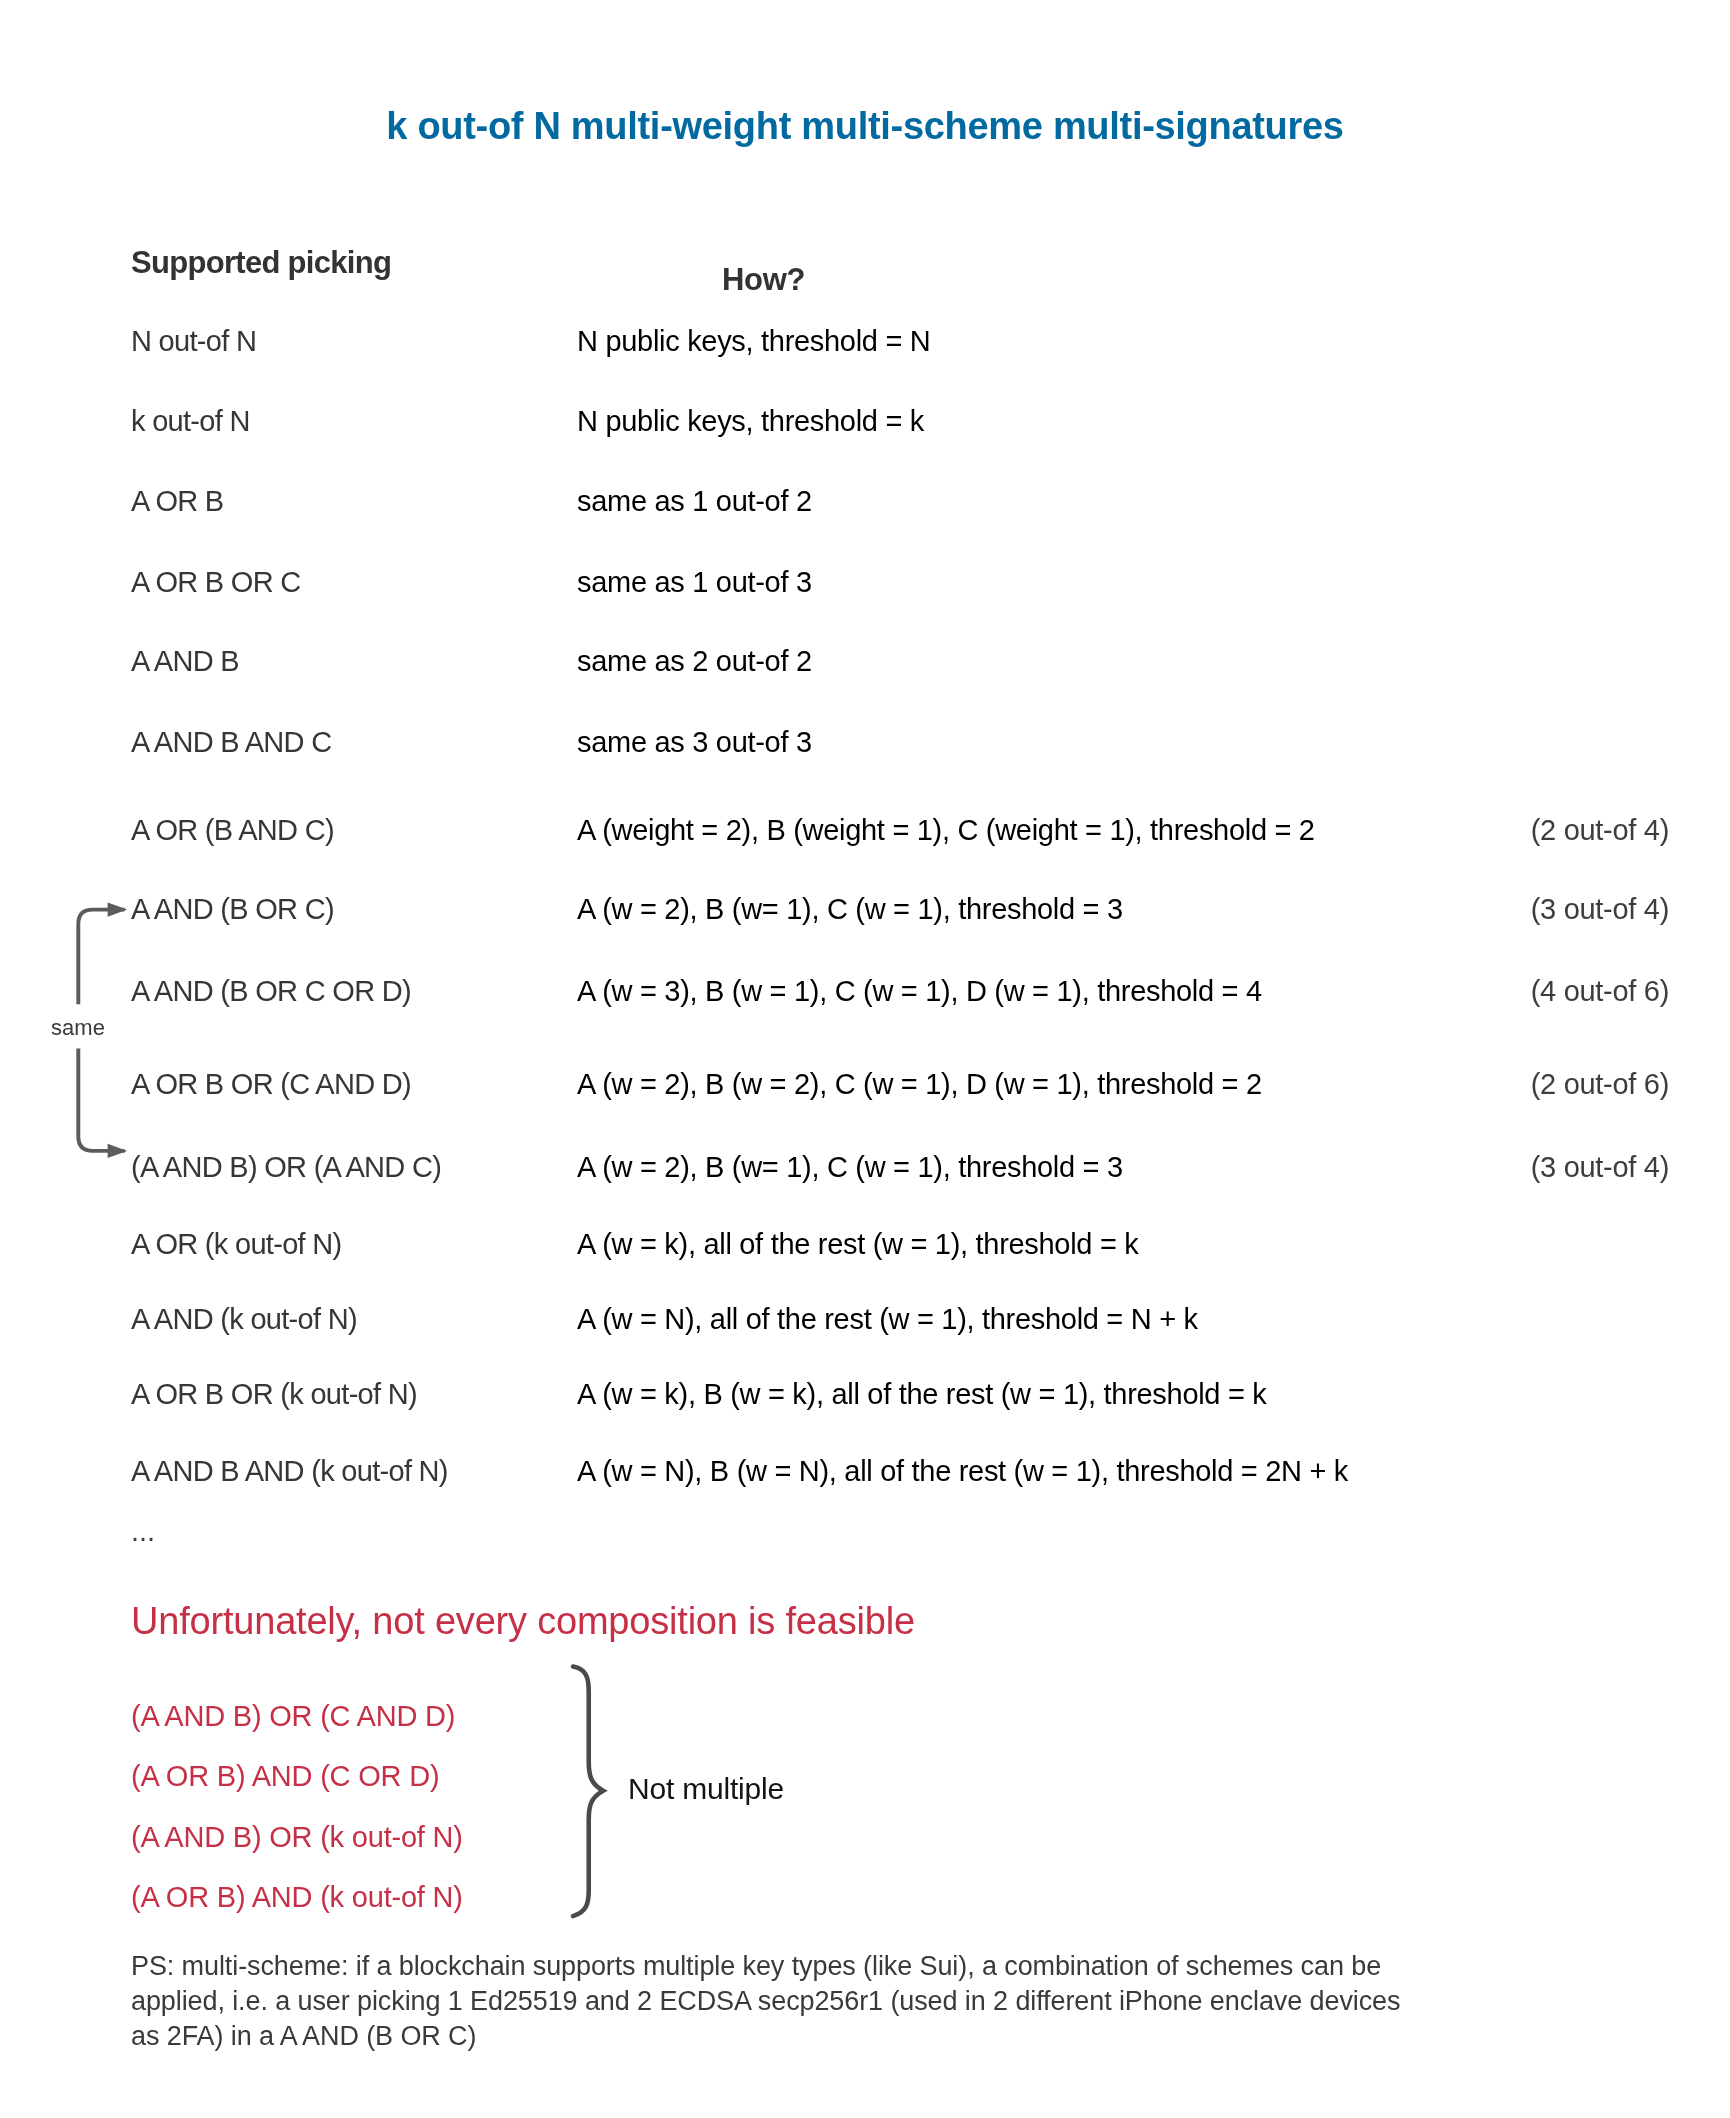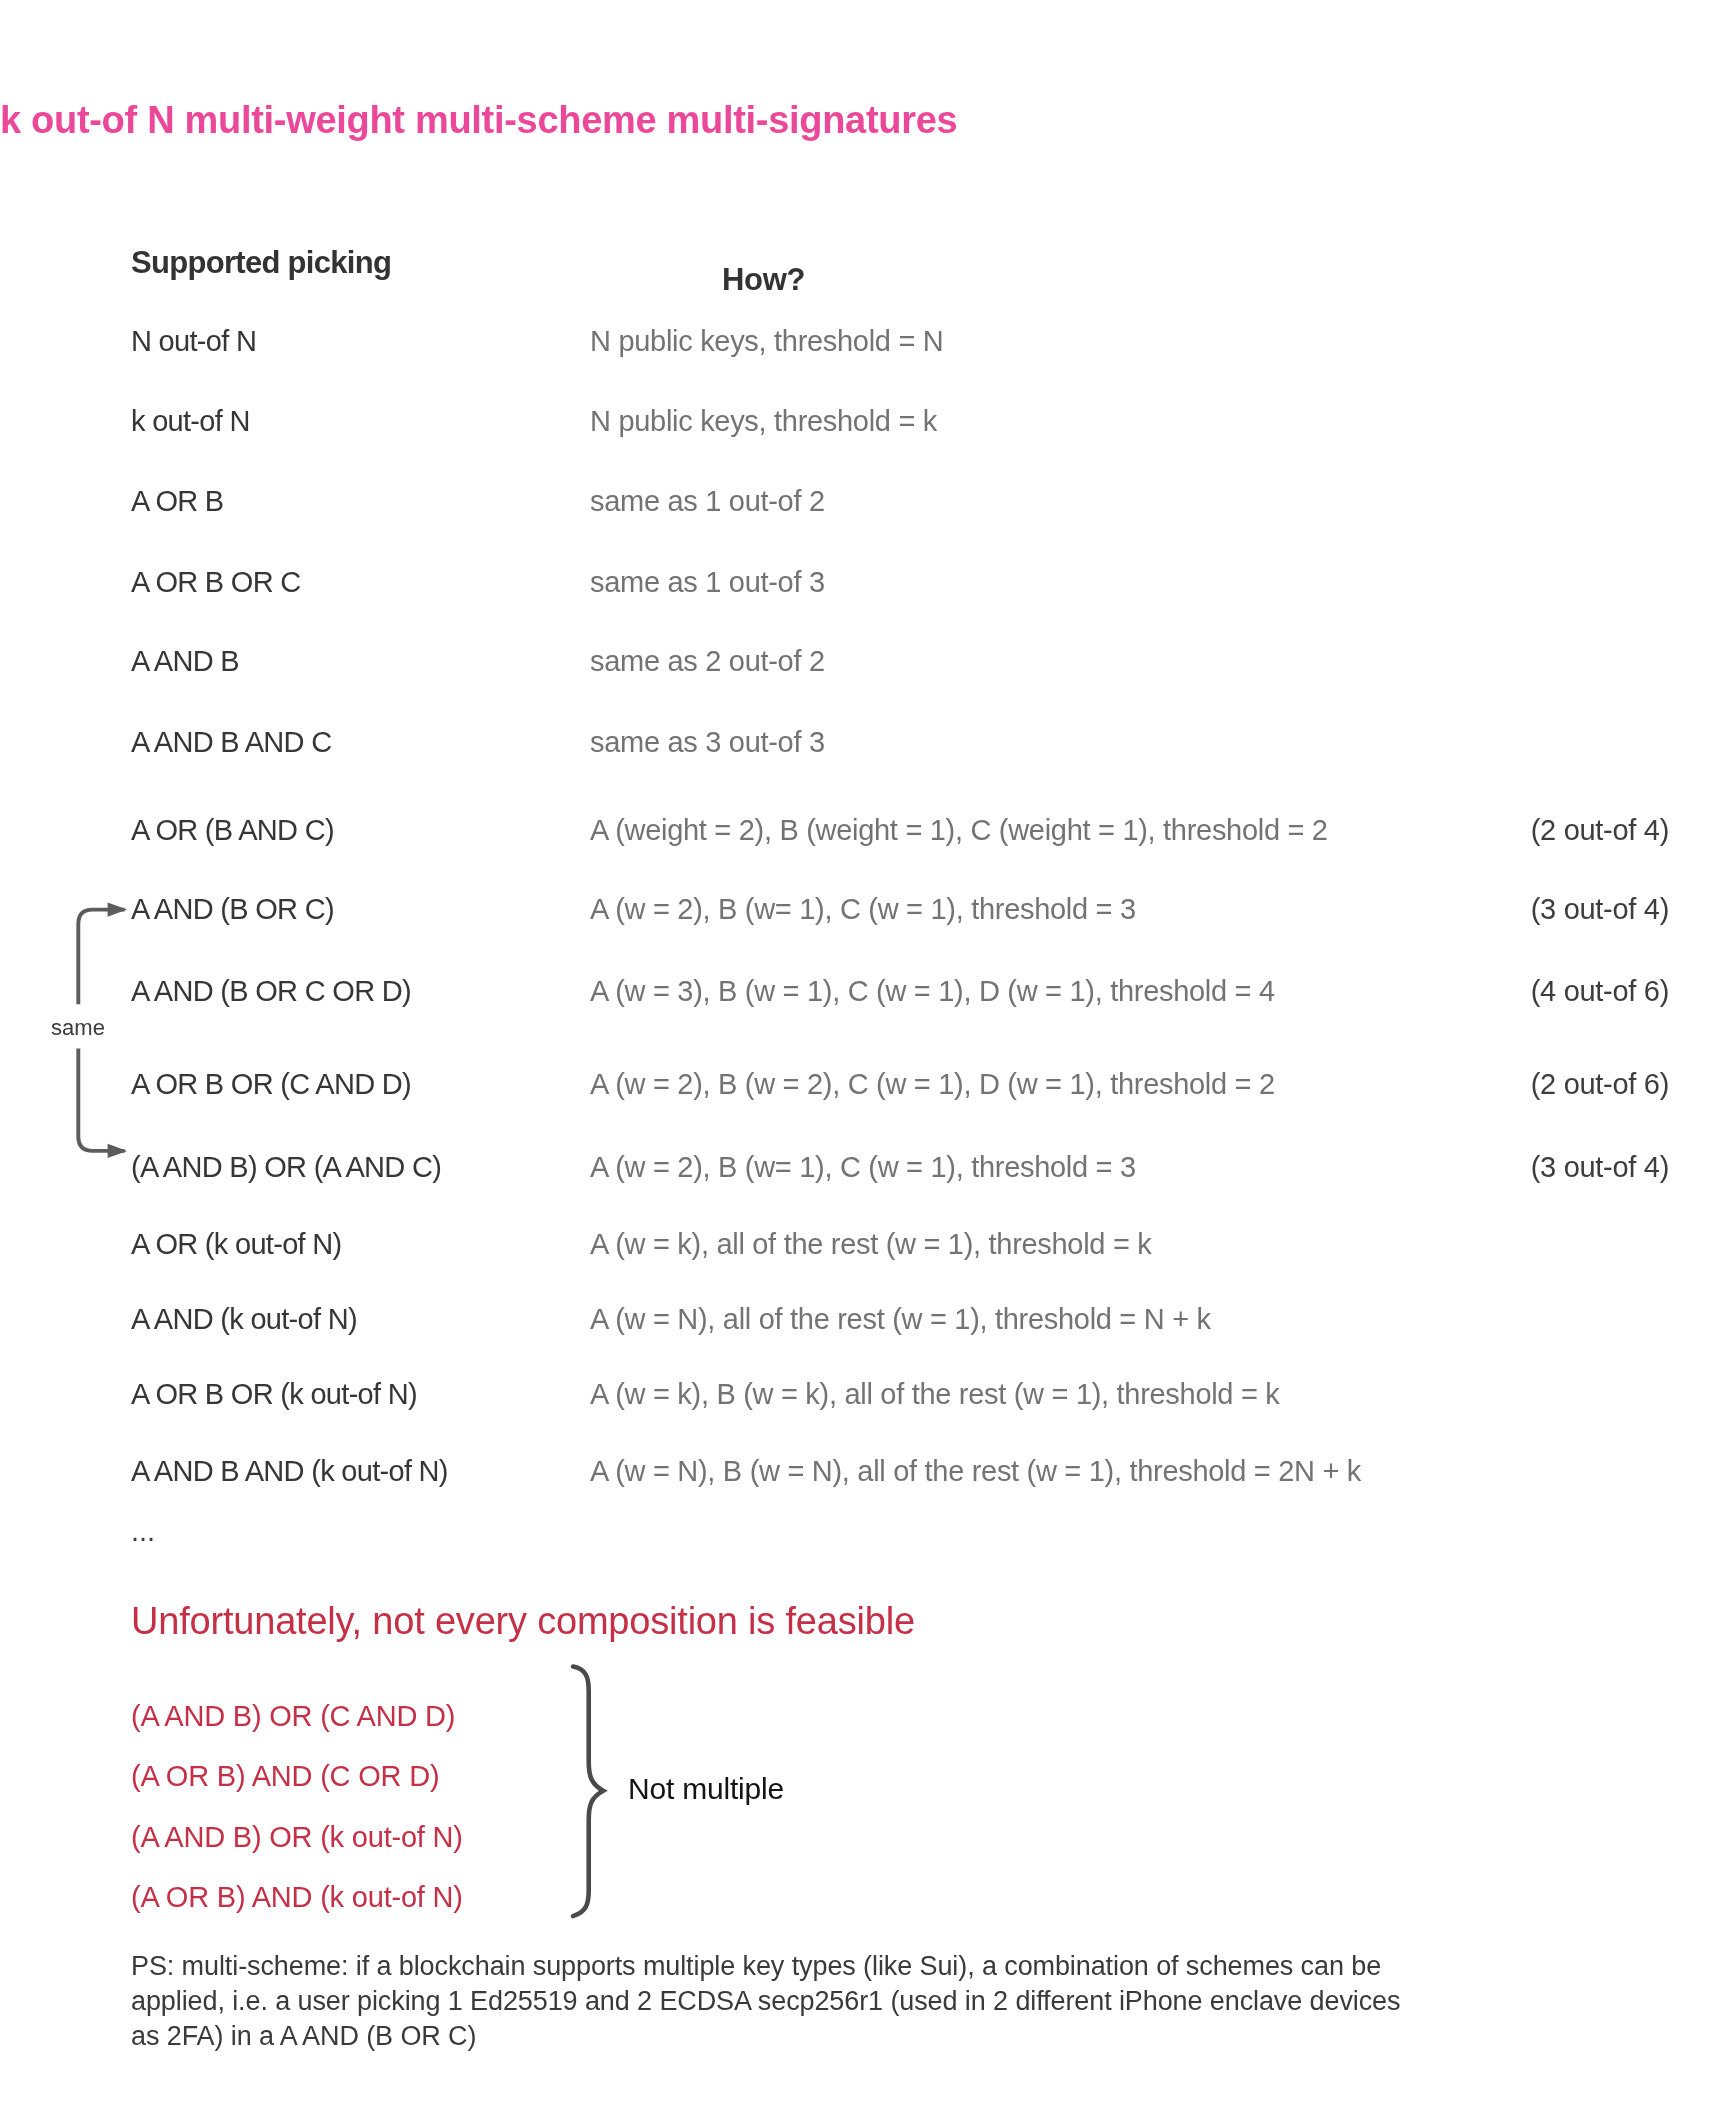--- a/index.html
+++ b/index.html
@@ -5,35 +5,35 @@
   html,body{margin:0;padding:0;background:#ffffff;}
   #page{
     position:relative;
     width:1730px;height:2119px;
     background:#ffffff;
     font-family:"Liberation Sans", sans-serif;
     color:#363636;
     overflow:hidden;
   }
   .title{
-    position:absolute;top:99px;left:0;width:100%;
-    font-size:38px;font-weight:bold;
-    color:#ec4899;letter-spacing:-0.3px;
+    position:absolute;top:105px;left:0;width:100%;
+    text-align:center;font-size:38px;font-weight:bold;
+    color:#0369a1;letter-spacing:-0.3px;
   }
   .row{
     position:absolute;left:0;width:100%;height:39px;line-height:39px;
     font-size:29px;
   }
   .policy{
     position:absolute;left:131px;font-weight:normal;
     letter-spacing:-0.7px;white-space:nowrap;color:#363636;
   }
   .how{
-    position:absolute;left:590px;letter-spacing:-0.3px;
-    white-space:nowrap;color:#737373;
+    position:absolute;left:577px;letter-spacing:-0.3px;
+    white-space:nowrap;color:#000000;
   }
   .note{
     position:absolute;right:61px;letter-spacing:-0.3px;
     white-space:nowrap;color:#3d3d3d;
   }
   .col-header .policy,.col-header .how{font-size:31px;font-weight:bold;color:#333333;}
   .col-header .how{left:722px;margin-top:17px;}
   .ellipsis-cell{position:absolute;left:131px;white-space:nowrap;color:#3d3d3d;}
   .same-svg{position:absolute;left:62px;top:893px;}
   .same-label{

